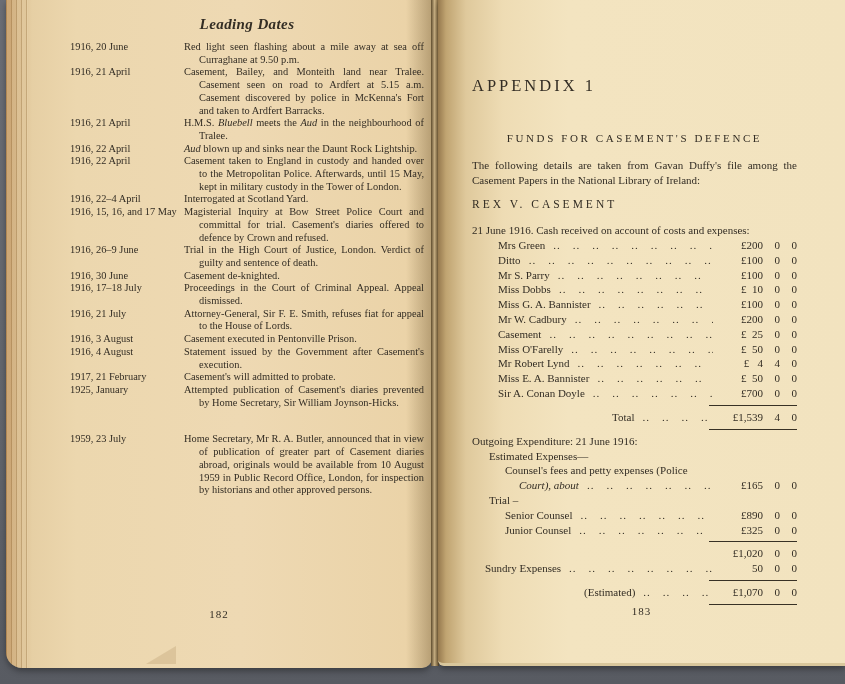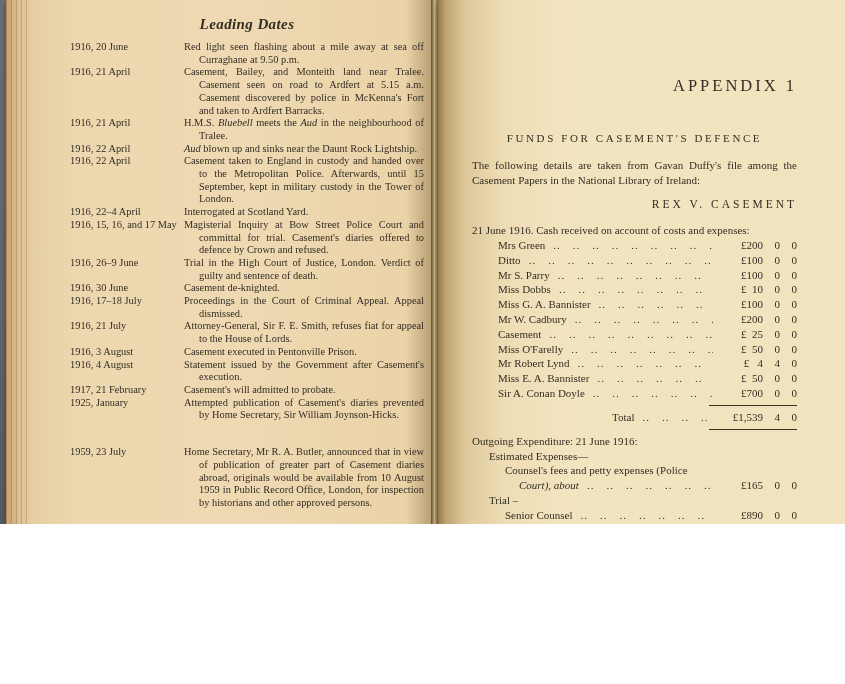--- a/index.html
+++ b/index.html
@@ -1,17 +1,17 @@
 <!DOCTYPE html>
 <html><head>
 <meta charset="utf-8">
 <style>
   html,body{margin:0;padding:0;}
   .stage{
-    position:relative;width:845px;height:524px;overflow:hidden;
+    position:relative;width:845px;height:684px;overflow:hidden;
     background:linear-gradient(180deg,#6b6e76 0%,#63666d 60%,#585b62 100%);
     font-family:"Liberation Serif","DejaVu Serif",serif;
     color:#332d24;
   }
   
   .left-page{
     position:absolute;left:6px;top:0;width:426px;height:668px;
     border-radius:0 0 10px 16px;
     background:
       linear-gradient(270deg, rgba(97,72,33,0.38) 0px, rgba(97,72,33,0) 26px),
@@ -45,24 +45,24 @@
   }
   
   .right-page{
     position:absolute;left:438px;top:0;width:407px;height:663px;
     border-radius:0 0 0 6px;
     background:linear-gradient(90deg,#96794e 0px,#c0a471 8px,#dfc99c 28px,#eedcb4 65px,#f3e4c0 130px,#f2e3bf 100%);
     border-bottom:3px solid #d9c79c;
     box-shadow:0 3px 6px rgba(0,0,0,0.35);
   }
   .rp-content{position:relative;padding:76px 48px 0 34px;font-size:11px;}
-  .appendix{margin:0;text-align:right;font-weight:400;font-size:16.5px;letter-spacing:3px;}
+  .appendix{margin:0;text-align:left;font-weight:400;font-size:16.5px;letter-spacing:3px;}
   .funds{margin:36px 0 0 0;text-align:center;font-weight:400;font-size:11px;letter-spacing:2.6px;}
   .intro{margin:14px 0 0 0;text-align:justify;line-height:15px;}
-  .rex{margin:10px 0 0 0;text-align:right;font-weight:400;font-size:11.5px;letter-spacing:3px;}
+  .rex{margin:10px 0 0 0;text-align:left;font-weight:400;font-size:11.5px;letter-spacing:3px;}
   .cash-head{margin-top:13px;line-height:15px;}
   .rrow{display:flex;align-items:baseline;line-height:14.8px;white-space:nowrap;}
   .rname{flex:0 0 auto;}
   .ind26{padding-left:26px;} .ind13{padding-left:13px;} .ind17{padding-left:17px;}
   .ind33{padding-left:33px;} .ind47{padding-left:47px;font-style:italic;}
   .leader{flex:1 1 auto;overflow:hidden;white-space:nowrap;padding:0 8px;letter-spacing:1px;}
   .flexfill{flex:1 1 auto;}
   .rp-amt{flex:0 0 50px;width:50px;text-align:right;white-space:pre;}
   .rs-amt{flex:0 0 17px;width:17px;text-align:right;}
   .rd-amt{flex:0 0 17px;width:17px;text-align:right;}
@@ -95,21 +95,21 @@
         <div class="entry">
             <span class="date">1916, 21 April</span>
             <span class="desc">H.M.S. <i>Bluebell</i> meets the <i>Aud</i> in the neighbourhood of Tralee.</span>
           </div>
         <div class="entry">
             <span class="date">1916, 22 April</span>
             <span class="desc"><i>Aud</i> blown up and sinks near the Daunt Rock Lightship.</span>
           </div>
         <div class="entry">
             <span class="date">1916, 22 April</span>
-            <span class="desc">Casement taken to England in custody and handed over to the Metropolitan Police. Afterwards, until 15 September, kept in military custody in the Tower of London.</span>
+            <span class="desc">Casement taken to England in custody and handed over to the Metropolitan Police. Afterwards, until 15 May, kept in military custody in the Tower of London.</span>
           </div>
         <div class="entry">
             <span class="date">1916, 22–4 April</span>
             <span class="desc">Interrogated at Scotland Yard.</span>
           </div>
         <div class="entry">
             <span class="date">1916, 15, 16, and 17 May</span>
             <span class="desc">Magisterial Inquiry at Bow Street Police Court and committal for trial. Casement's diaries offered to defence by Crown and refused.</span>
           </div>
         <div class="entry">

